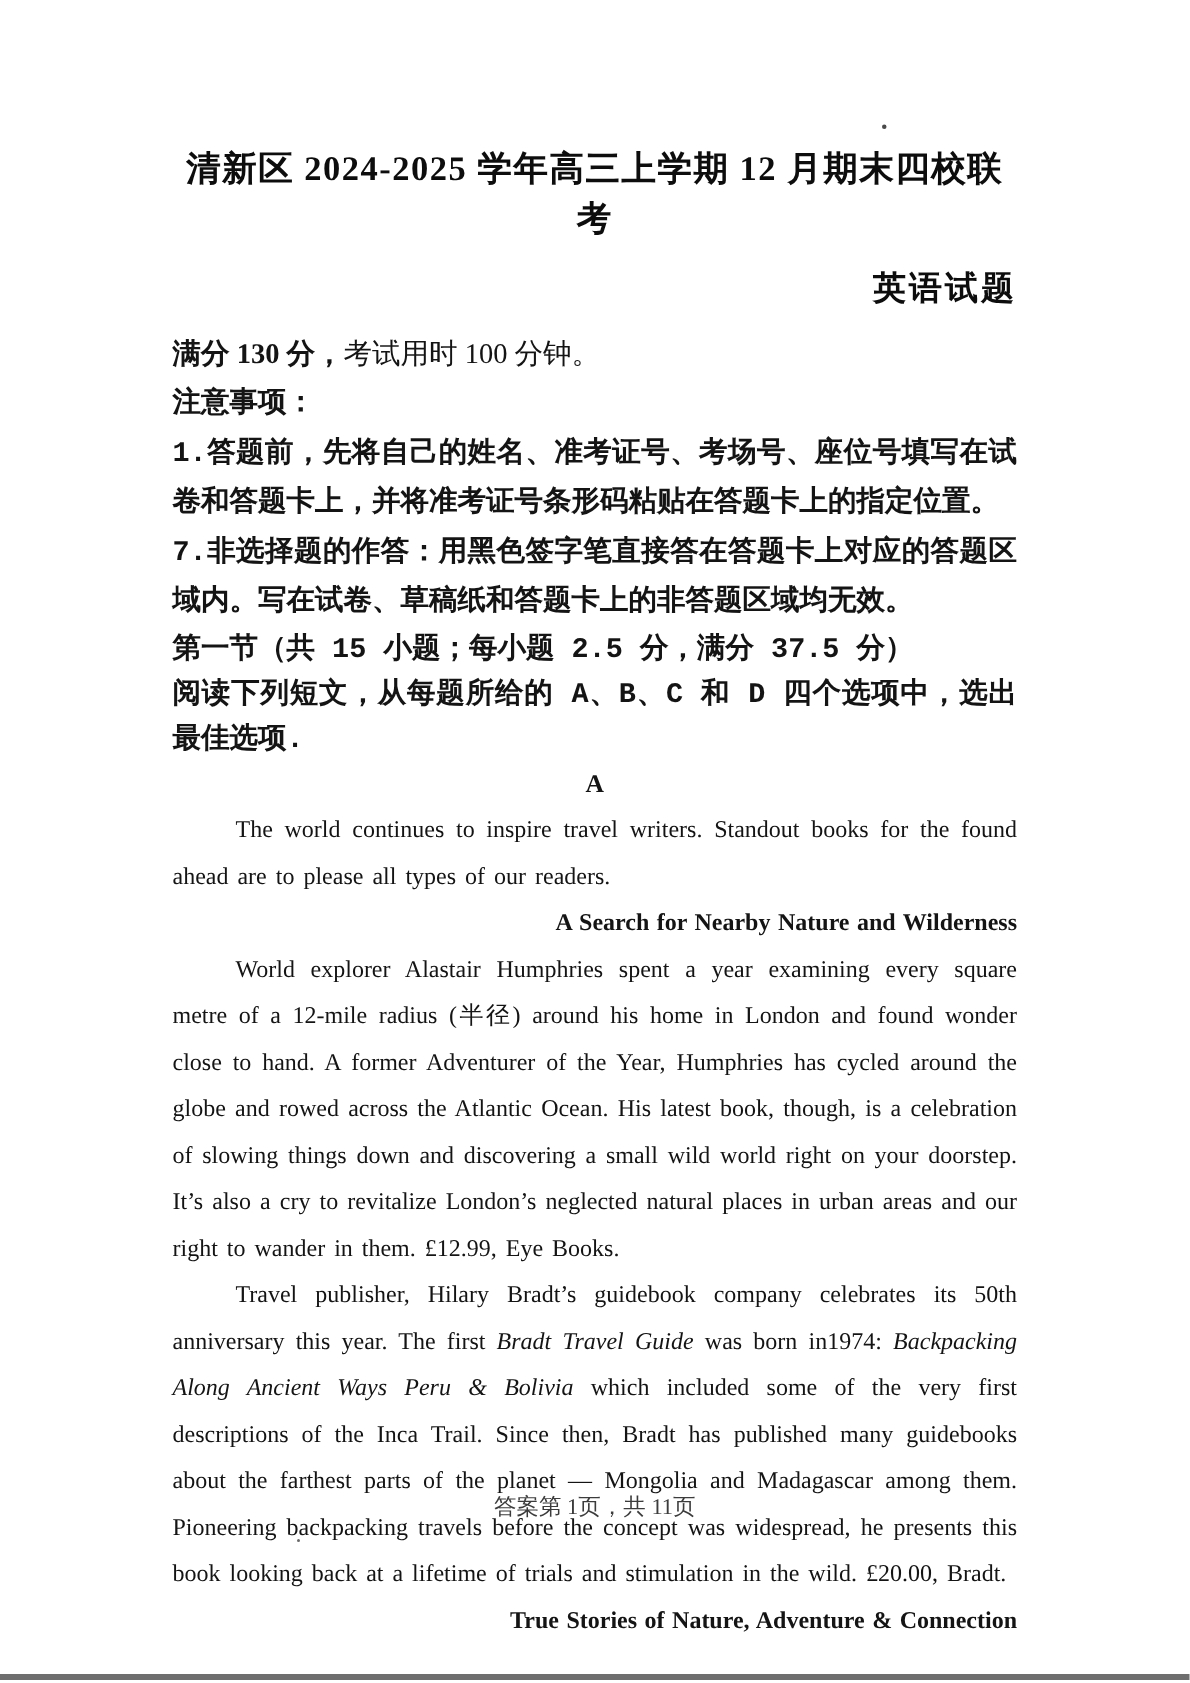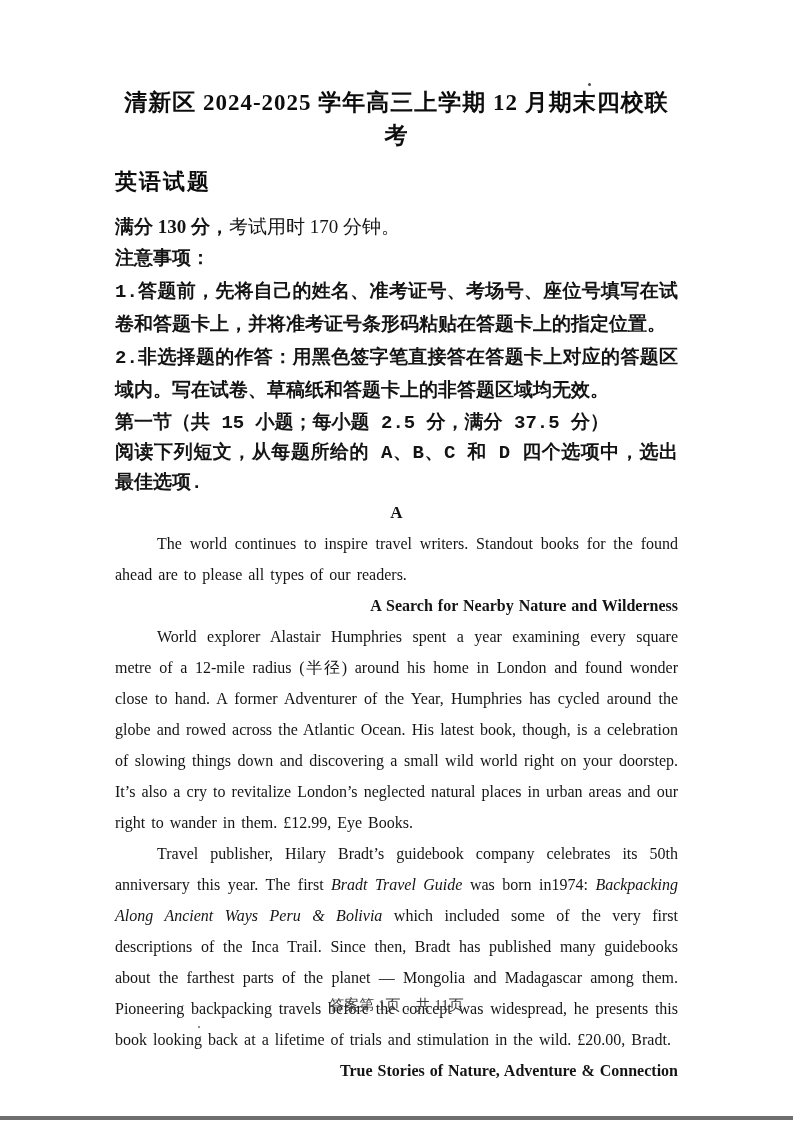--- a/index.html
+++ b/index.html
@@ -15,34 +15,34 @@
     font-family: "Liberation Serif", serif;
     color: #141414;
   }
   .doc {
     position: absolute;
     left: 115px;
     top: 84px;
     width: 563px;
   }
   .title {
-    margin: 2px 0 15px 0;
+    margin: 12px 0 15px 0;
     font-size: 23px;
     line-height: 33px;
     font-weight: bold;
     text-align: center;
     letter-spacing: 1px;
     color: #0d0d0d;
   }
   .subtitle {
     margin: 0 0 13px 0;
     font-size: 22px;
     line-height: 30px;
     font-weight: bold;
-    text-align: left;
+    text-align: right;
     letter-spacing: 2px;
     color: #0d0d0d;
   }
   .zh {
     margin: 0;
     font-size: 19px;
     line-height: 33px;
     text-align: justify;
   }
   .zh.bold { font-weight: bold; font-family: Liberation Mono, monospace; }
@@ -97,25 +97,25 @@
   }
 </style>
 </head>
 <body>
 
 <div class="doc">
 
   <h1 class="title">清新区 2024-2025 学年高三上学期 12 月期末四校联考</h1>
   <h2 class="subtitle">英语试题</h2>
 
-  <p class="zh"><b>满分 130 分，</b><span>考试用时 170 分钟。</span></p>
+  <p class="zh"><b>满分 130 分，</b><span>考试用时 100 分钟。</span></p>
 
   <p class="zh bold">注意事项：</p>
   <p class="zh bold">1.答题前，先将自己的姓名、准考证号、考场号、座位号填写在试卷和答题卡上，并将准考证号条形码粘贴在答题卡上的指定位置。</p>
-  <p class="zh bold">2.非选择题的作答：用黑色签字笔直接答在答题卡上对应的答题区域内。写在试卷、草稿纸和答题卡上的非答题区域均无效。</p>
+  <p class="zh bold">7.非选择题的作答：用黑色签字笔直接答在答题卡上对应的答题区域内。写在试卷、草稿纸和答题卡上的非答题区域均无效。</p>
 
   <p class="zh bold tight">第一节（共 15 小题；每小题 2.5 分，满分 37.5 分）</p>
   <p class="zh bold tight">阅读下列短文，从每题所给的 A、B、C 和 D 四个选项中，选出最佳选项.</p>
 
   <p class="passage-label">A</p>
 
   <p class="en indent">The world continues to inspire travel writers. Standout books for the found ahead are to please all types of our readers.</p>
 
   <p class="en heading">A Search for Nearby Nature and Wilderness</p>
   <p class="en indent">World explorer Alastair Humphries spent a year examining every square metre of a 12-mile radius (半径) around his home in London and found wonder close to hand. A former Adventurer of the Year, Humphries has cycled around the globe and rowed across the Atlantic Ocean. His latest book, though, is a celebration of slowing things down and discovering a small wild world right on your doorstep. It’s also a cry to revitalize London’s neglected natural places in urban areas and our right to wander in them. £12.99, Eye Books.</p>

